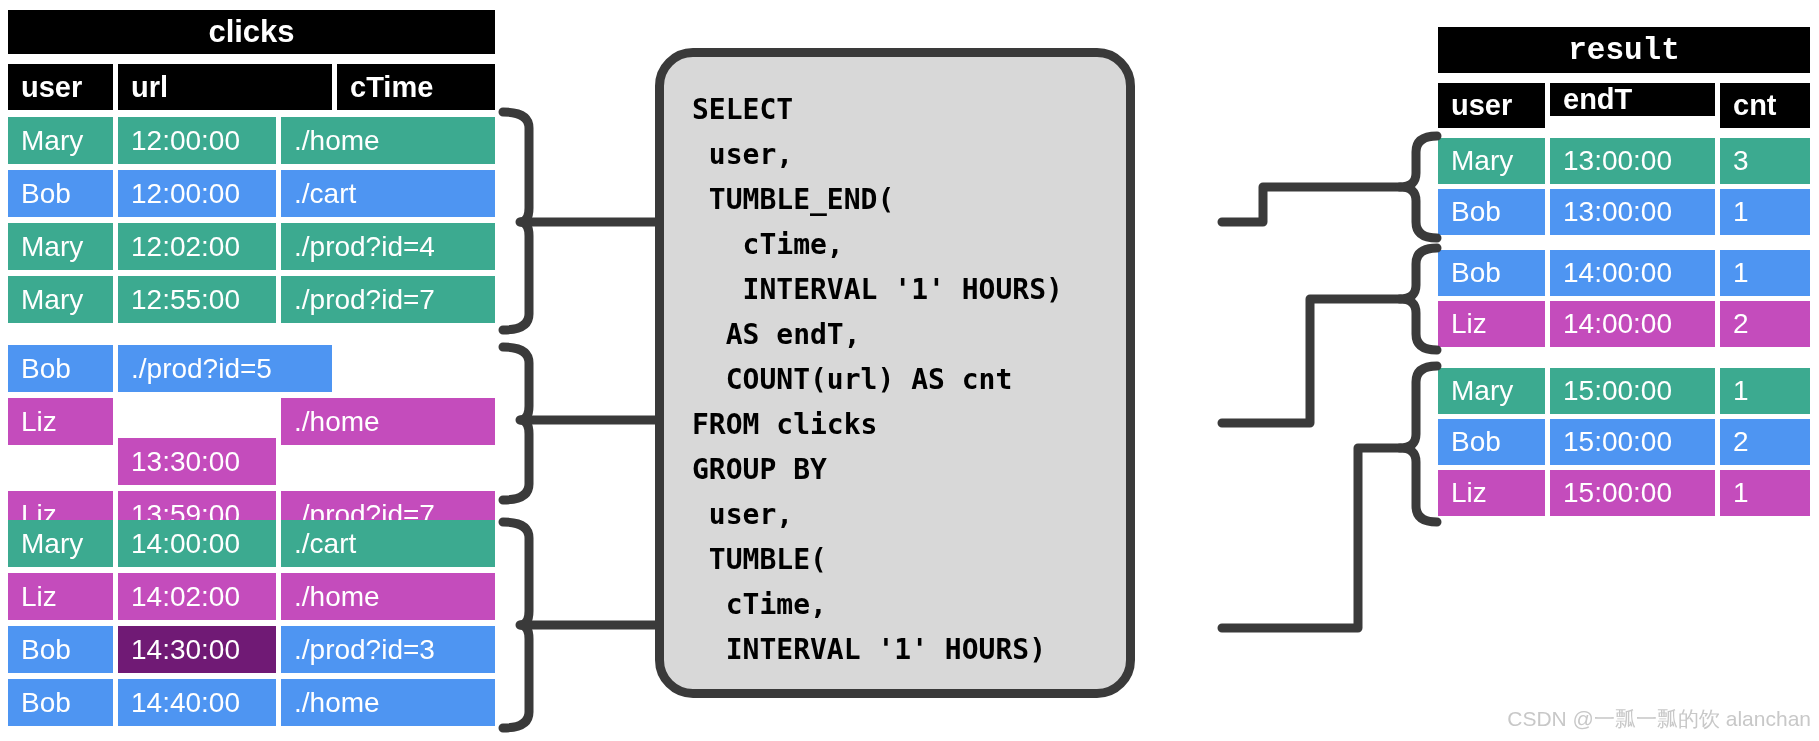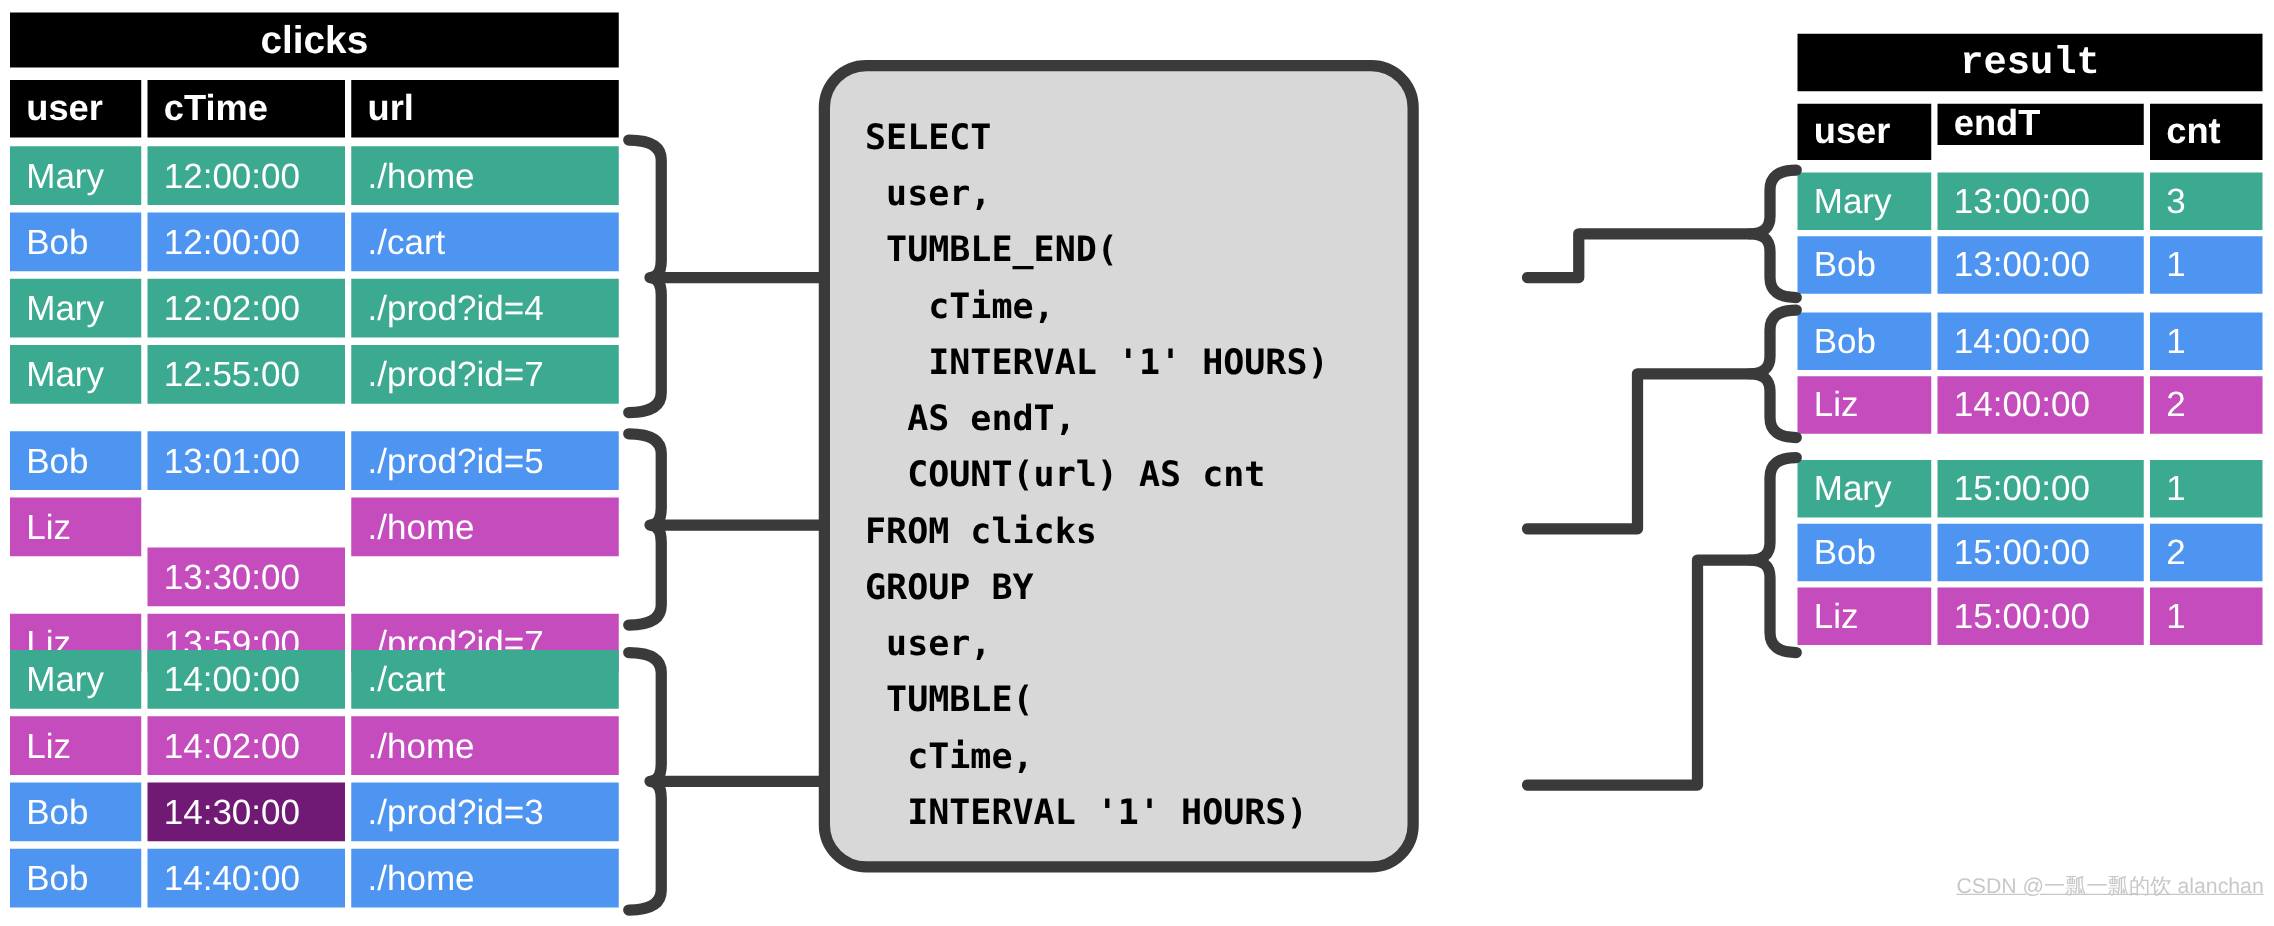--- a/index.html
+++ b/index.html
@@ -39,21 +39,21 @@
   #sql-box pre{
     margin:0;padding:30px 0 0 28px;
     font-family:"DejaVu Sans Mono",monospace;font-weight:bold;
     font-size:28px;line-height:45px;color:#000;white-space:pre;
   }
   
   #connector-overlay{position:absolute;left:0;top:0;z-index:1;}
   #connector-overlay path{fill:none;stroke:#3a3a3a;stroke-width:9;stroke-linecap:round;stroke-linejoin:round;}
   
   #watermark{
-    position:absolute;right:8px;bottom:21px;color:#c8c8c8;font-size:17px;z-index:3;text-decoration:underline;
+    position:absolute;right:8px;bottom:8px;color:#c8c8c8;font-size:21px;z-index:3;
   }
 </style>
 </head>
 <body>
 
 <div id="canvas">
 
   <svg id="connector-overlay" width="1819" height="741">
 
     <path d="M 503 112 Q 529 112 529 128 L 529 208 Q 529 222 520 222 Q 529 222 529 236 L 529 314 Q 529 330 503 330"></path>
@@ -70,22 +70,22 @@
 
     <path d="M 1437 136 Q 1416 136 1416 152 L 1416 173 Q 1416 187 1400 187 Q 1416 187 1416 201 L 1416 222 Q 1416 238 1437 238"></path>
     <path d="M 1437 248 Q 1416 248 1416 264 L 1416 285 Q 1416 299 1400 299 Q 1416 299 1416 313 L 1416 334 Q 1416 350 1437 350"></path>
     <path d="M 1437 366 Q 1416 366 1416 382 L 1416 434 Q 1416 448 1400 448 Q 1416 448 1416 462 L 1416 506 Q 1416 522 1437 522"></path>
   </svg>
 
   <div class="tbl-title clicks-title" style="left:8px;top:10px;width:487px;height:44px;">clicks</div>
 
   <div class="colhead clicks" style="left:8px;top:64px;">
     <div class="hcell c0" style="height:46px;">user</div>
+    <div class="hcell c2" style="height:46px;">url</div>
     <div class="hcell c1" style="height:46px;">cTime</div>
-    <div class="hcell c2" style="height:46px;">url</div>
   </div>
 
   <div class="rowgroup clicks" style="left:8px;top:117px;">
       <div class="row">
     <div class="cell c0" style="background: rgb(60, 170, 144);">Mary</div>
     <div class="cell c1" style="background: rgb(60, 170, 144);">12:00:00</div>
     <div class="cell c2" style="background: rgb(60, 170, 144);">./home</div>
   </div>
       <div class="row">
     <div class="cell c0" style="background: rgb(78, 149, 242);">Bob</div>
@@ -99,21 +99,20 @@
   </div>
       <div class="row">
     <div class="cell c0" style="background: rgb(60, 170, 144);">Mary</div>
     <div class="cell c1" style="background: rgb(60, 170, 144);">12:55:00</div>
     <div class="cell c2" style="background: rgb(60, 170, 144);">./prod?id=7</div>
   </div>
     </div>
   <div class="rowgroup clicks" style="left:8px;top:345px;">
       <div class="row">
     <div class="cell c0" style="background: rgb(78, 149, 242);">Bob</div>
-    <div class="cell c1" style="background: rgb(78, 149, 242);">13:01:00</div>
     <div class="cell c2" style="background: rgb(78, 149, 242);">./prod?id=5</div>
   </div>
       <div class="row">
     <div class="cell c0" style="background: rgb(196, 76, 188);">Liz</div>
     <div class="cell c1" style="background: rgb(196, 76, 188); margin-top: 40px;">13:30:00</div>
     <div class="cell c2" style="background: rgb(196, 76, 188);">./home</div>
   </div>
       <div class="row">
     <div class="cell c0" style="background: rgb(196, 76, 188);">Liz</div>
     <div class="cell c1" style="background: rgb(196, 76, 188);">13:59:00</div>

